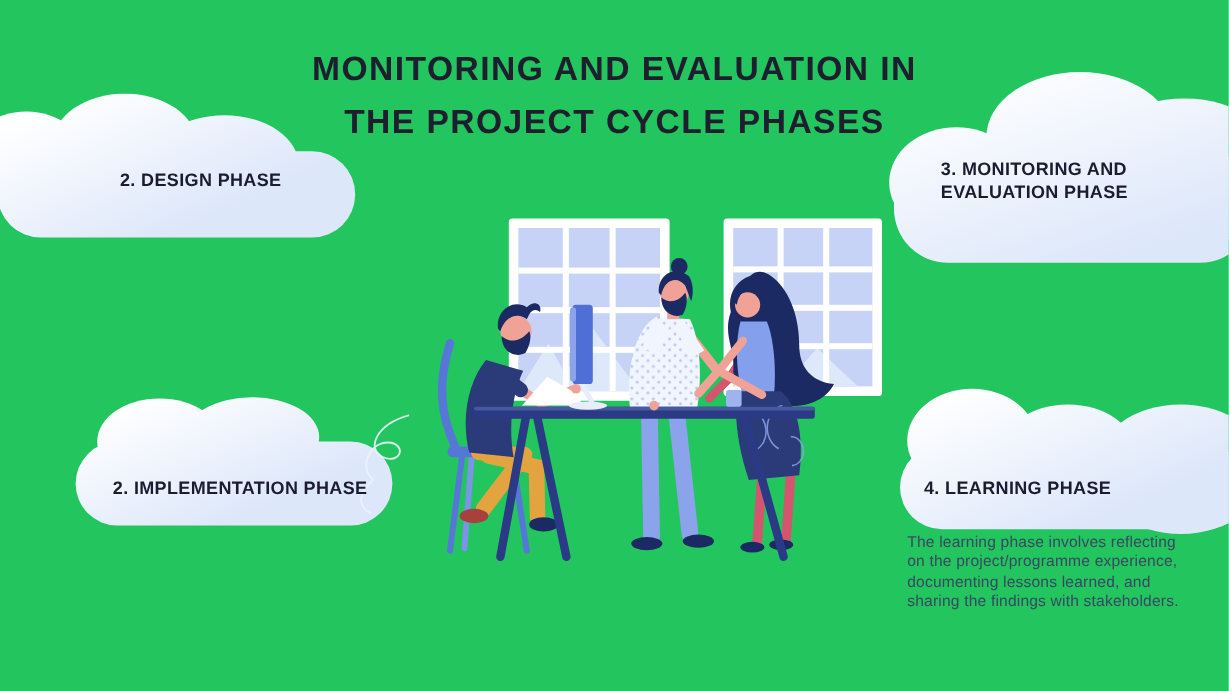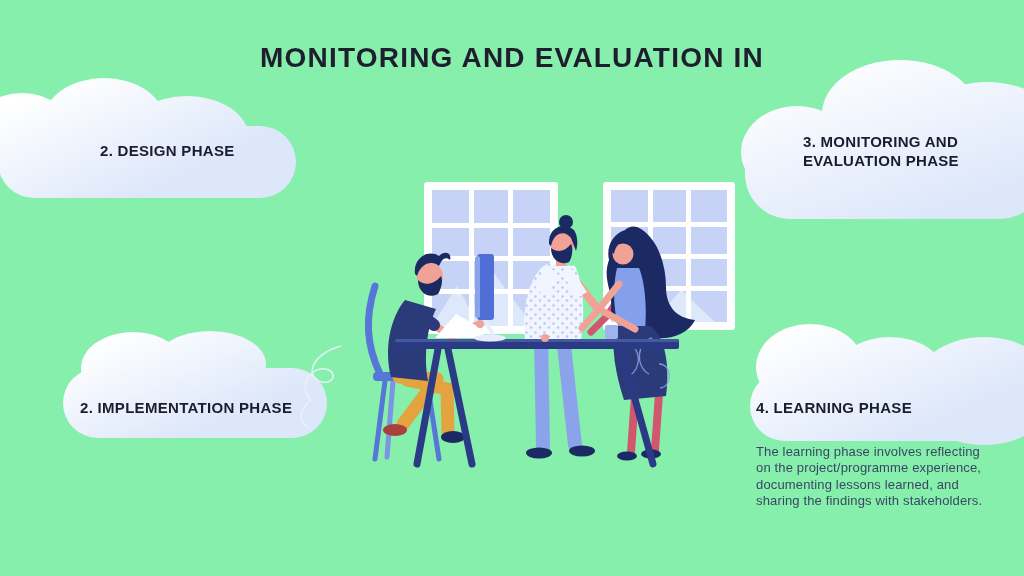--- a/index.html
+++ b/index.html
@@ -1,19 +1,19 @@
 <!DOCTYPE html>
 <html><head>
 <meta charset="utf-8">
 <style>
   html,body{margin:0;padding:0;}
   .canvas{
     position:relative;
     width:1024px;height:576px;
-    background:#86efac;
+    background:#22c55e;
     overflow:hidden;
     font-family:"Liberation Sans", sans-serif;
   }
   .cloud{position:absolute;}
   .title{
     position:absolute;top:36px;left:0;right:0;
     text-align:center;
     font-size:28px;font-weight:bold;
     letter-spacing:1.2px;
     line-height:44px;
@@ -31,25 +31,25 @@
   .phase p{
     margin:0;
     font-size:13px;
     line-height:16.4px;
     letter-spacing:0.15px;
     color:#3a4763;
   }
   .p1{left:67px;top:141px;width:266px;}
   .p1 h2{margin-left:33px;margin-bottom:49px;}
   .p2{left:78px;top:398px;width:262px;}
-  .p2 h2{margin-left:2px;margin-bottom:28px;}
-  .p3{left:793px;top:132px;width:230px;}
+  .p2 h2{margin-left:16px;margin-bottom:28px;}
+  .p3{left:774px;top:132px;width:230px;}
   .p3 h2{margin-left:10px;margin-bottom:33px;width:175px;}
   .p4{left:756px;top:398px;width:228px;}
-  .p4 h2{margin-bottom:27px;}
+  .p4 h2{margin-left:14px;margin-bottom:27px;}
   .illustration{position:absolute;left:335px;top:168px;}
   .squiggle{position:absolute;left:283px;top:342px;}
 </style>
 </head>
 <body>
 
 <div class="canvas">
 
   <svg class="cloud" style="left:-18px;top:78px" width="330" height="128" viewBox="0 0 330 128">
     <defs>
@@ -109,20 +109,21 @@
       <rect x="12" y="56" width="290" height="70" rx="35"></rect>
     </g>
   </svg>
 
   <svg class="squiggle" width="75" height="90" viewBox="0 0 75 90">
     <path d="M58,4 C30,12 22,32 36,39 C50,45 56,30 43,27 C28,24 14,44 28,58 C16,68 14,79 26,86" stroke="#edf1fc" stroke-width="1.6" fill="none" opacity="0.9"></path>
   </svg>
 
   <h1 class="title">
     <span>MONITORING AND EVALUATION IN</span><br>
+    <span>THE PROJECT CYCLE PHASES</span>
   </h1>
 
   <svg class="illustration" width="405" height="300" viewBox="0 0 405 300">
     <defs>
       <pattern id="dots" width="9" height="9" patternUnits="userSpaceOnUse">
         <rect width="9" height="9" fill="#f1f5ff"></rect>
         <circle cx="2.5" cy="2.5" r="1.2" fill="#b9c7f2"></circle>
         <circle cx="7" cy="6.5" r="1.2" fill="#b9c7f2"></circle>
       </pattern>
     </defs>

